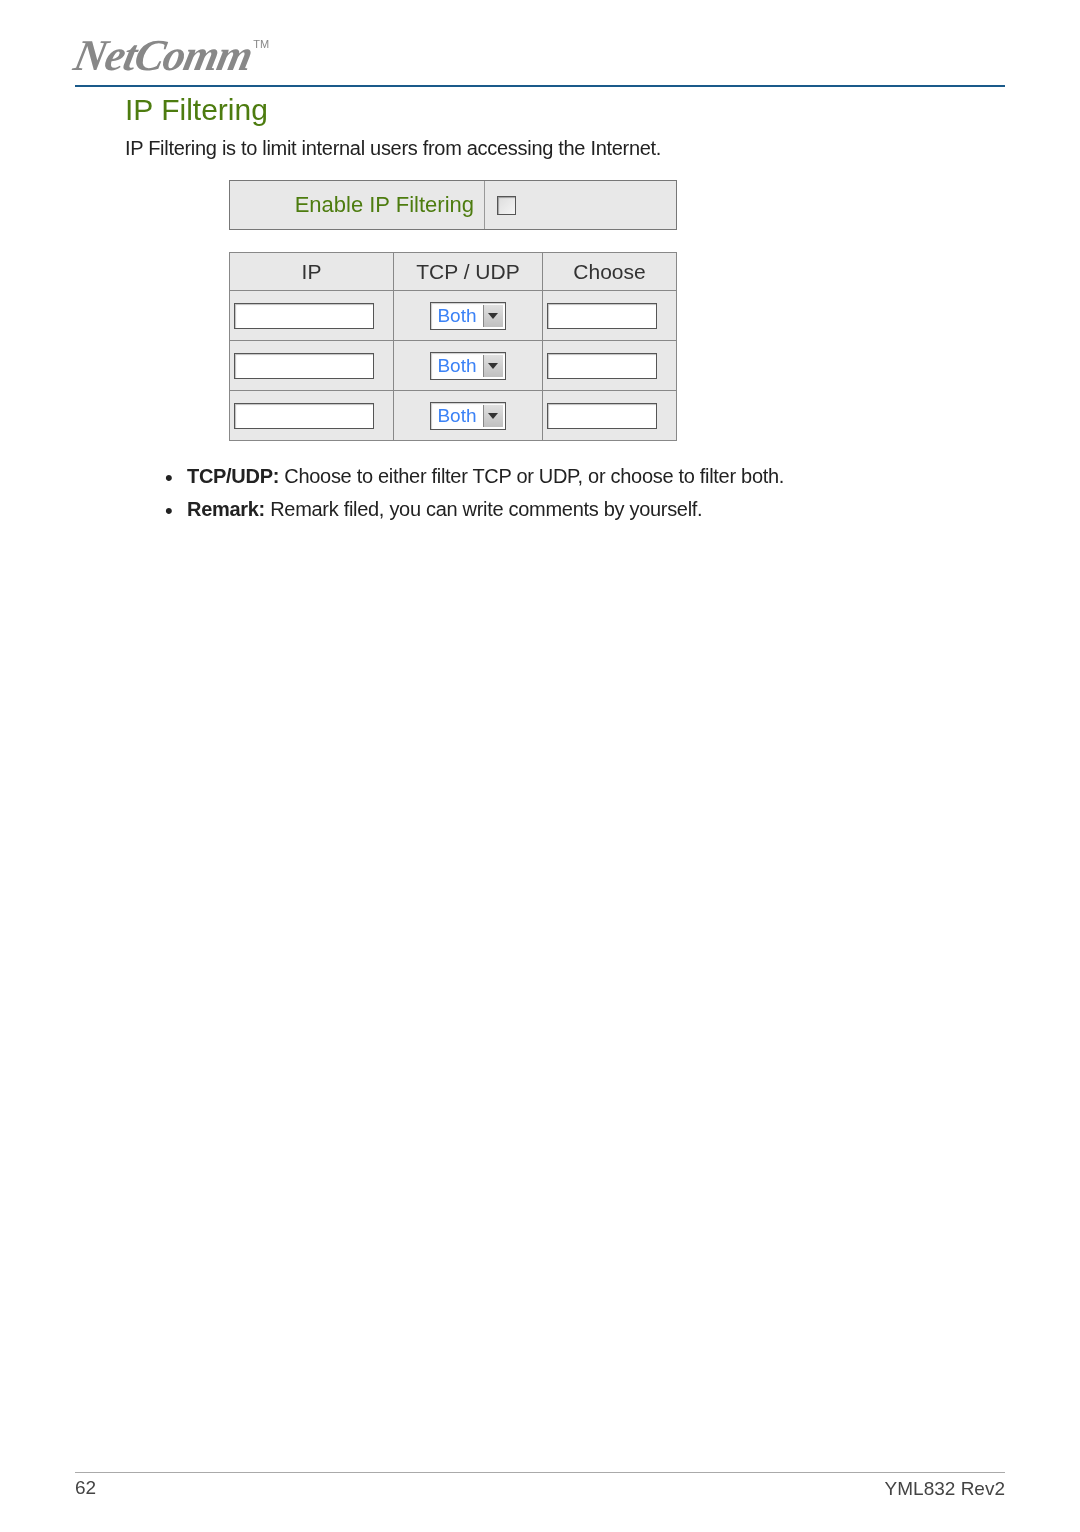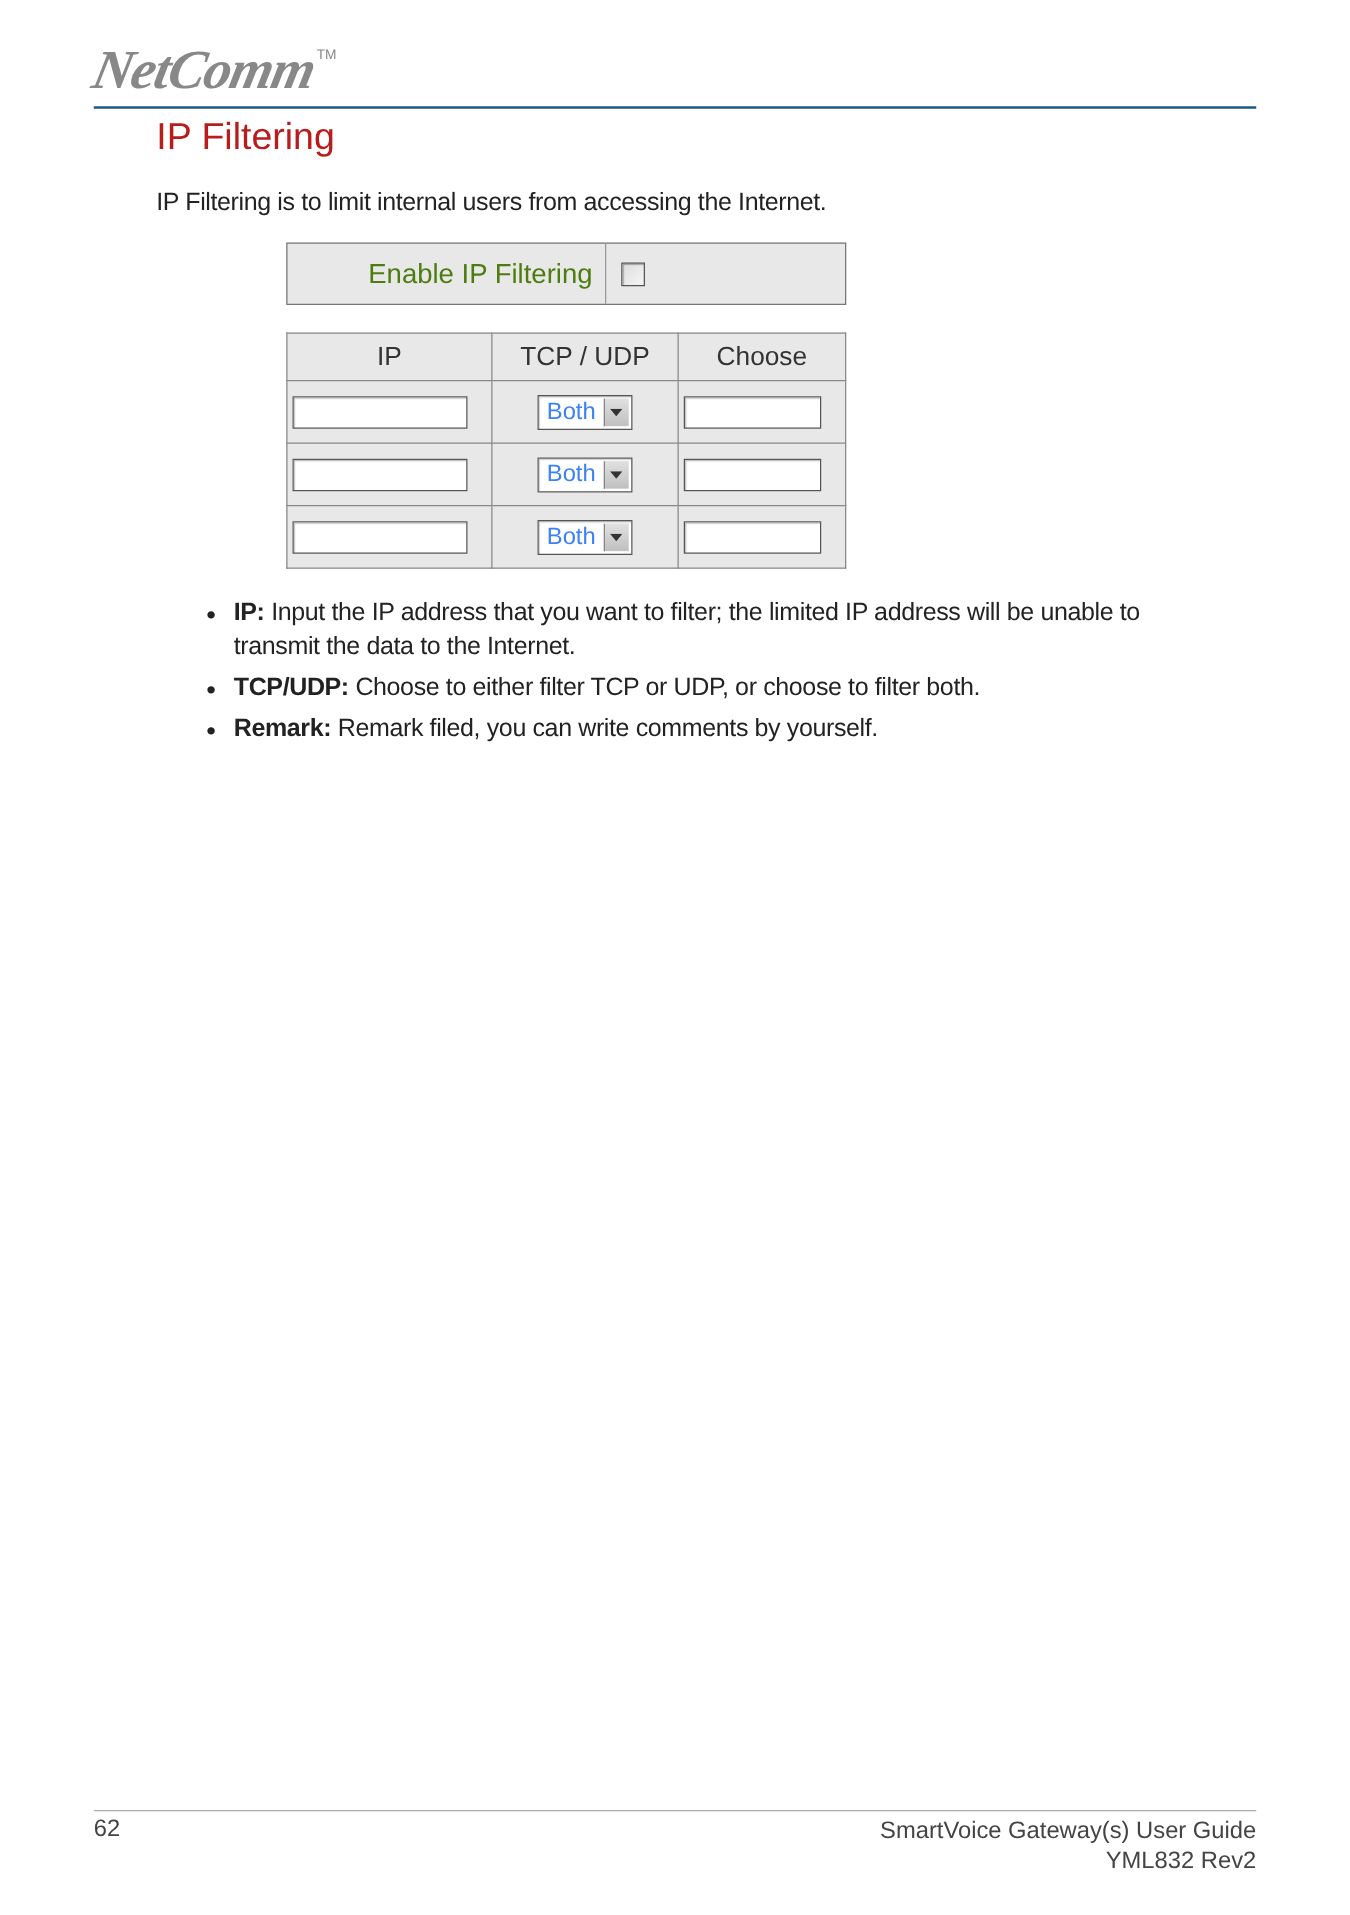--- a/index.html
+++ b/index.html
@@ -37,26 +37,26 @@
       position: relative;
       top: 8px;
       left: 2px;
     }
     .header-rule {
       border: none;
       border-top: 2px solid #1a5a8a;
       margin-top: 2px;
     }
     .section-title {
-      color: #b91c1c;
+      color: #4d7c0f;
       font-size: 30px;
       font-weight: normal;
       margin-left: 50px;
       margin-top: 6px;
-      margin-bottom: 24px;
+      margin-bottom: 10px;
     }
     .intro-text {
       font-size: 20px;
       color: #222;
       margin-left: 50px;
       margin-bottom: 20px;
       letter-spacing: -0.3px;
     }
     .ui-screenshot {
       margin-left: 154px;
@@ -281,28 +281,26 @@
           </td>
           <td>
               <div class="text-input remark" value=""></div>
             </td>
         </tr>
       </tbody>
     </table>
   </div>
 
   <ul class="bullet-list">
-    <li><strong>IP:</strong><span> Input the IP address that you want to filter; the limited IP address will be unable to transmit the data to the Internet.</span></li>
     <li><strong>TCP/UDP:</strong><span> Choose to either filter TCP or UDP, or choose to filter both.</span></li>
     <li><strong>Remark:</strong><span> Remark filed, you can write comments by yourself.</span></li>
   </ul>
 </div>
 
 <div class="footer">
   <hr class="footer-rule">
   <div class="footer-row">
     <div>62</div>
     <div class="footer-right">
-      <div>SmartVoice Gateway(s) User Guide</div>
       <div>YML832 Rev2</div>
     </div>
   </div>
 </div>
 
 </body></html>

